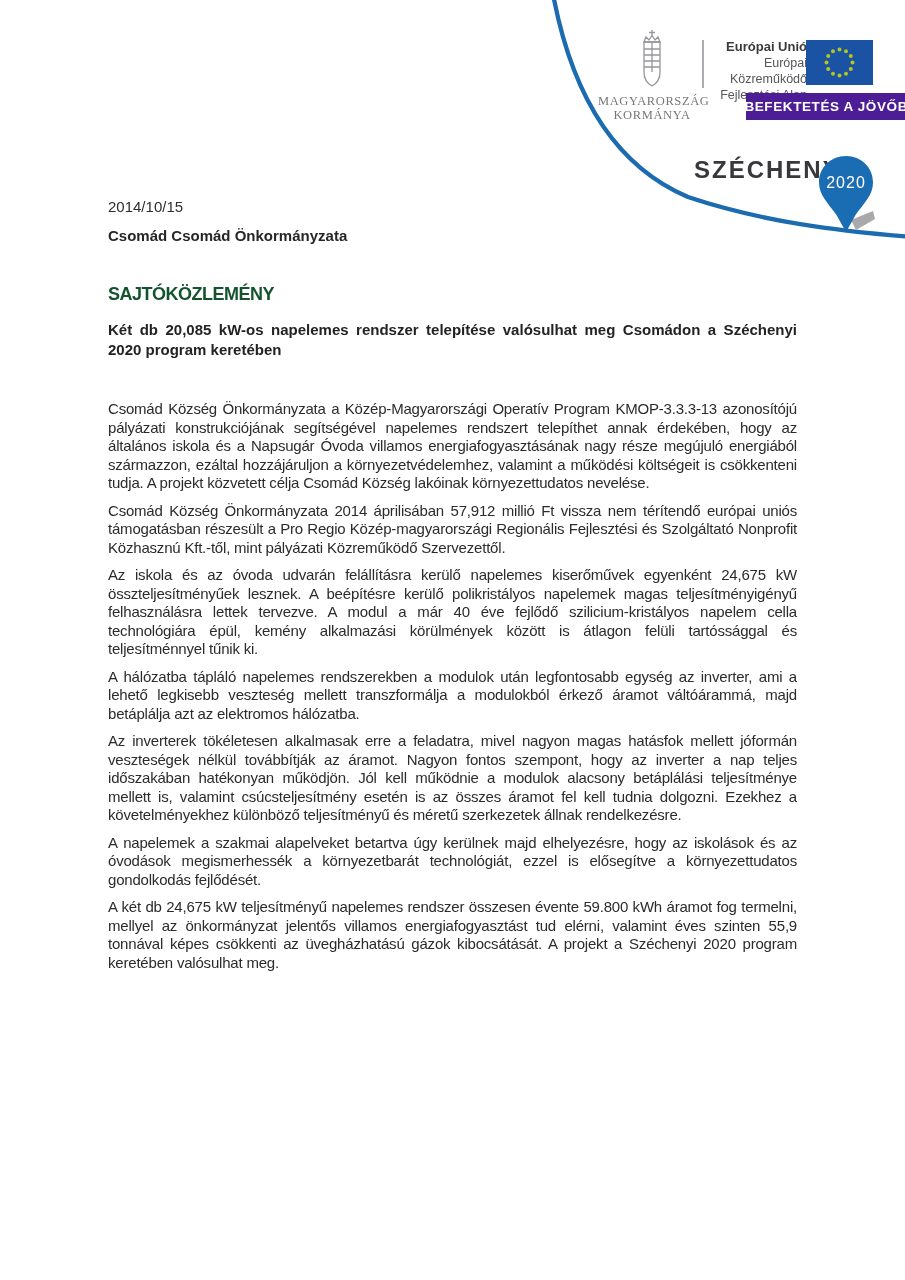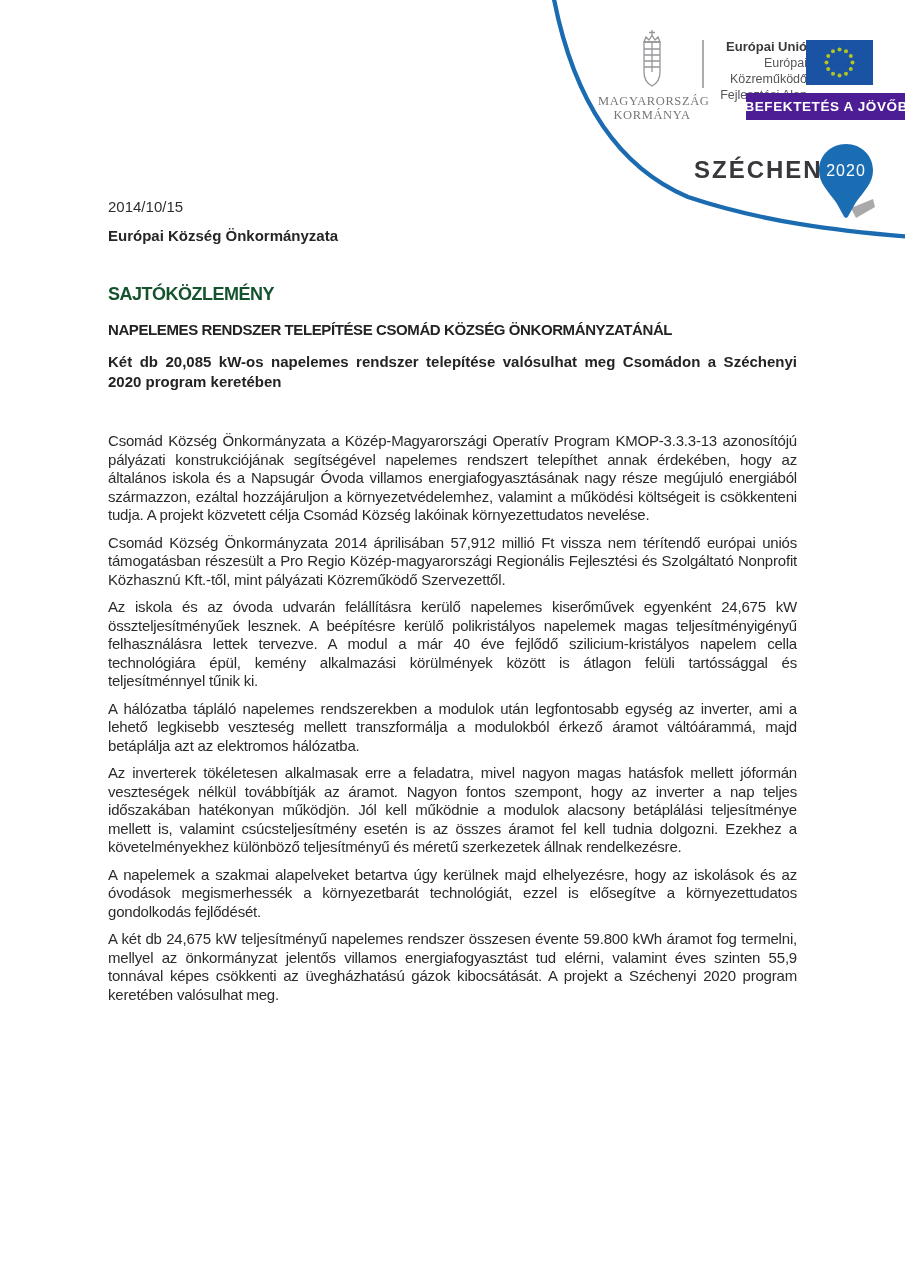--- a/index.html
+++ b/index.html
@@ -38,21 +38,21 @@
     display: flex; align-items: center; justify-content: center;
     white-space: nowrap;
     margin-left: 44px;
   }
 
   .szechenyi { position: absolute; top: 138px; left: 694px; width: 190px; height: 80px; }
   .szechenyi-text {
     position: absolute; left: 0; top: 18px;
     font-size: 24px; font-weight: bold; letter-spacing: 2px; color: #38383c;
   }
-  .pin-wrap { position: absolute; left: 121px; top: 4px; width: 62px; height: 80px; }
+  .pin-wrap { position: absolute; left: 121px; top: 16px; width: 62px; height: 80px; }
 
   
   .content { position: absolute; left: 108px; top: 197px; width: 689px; }
   .doc-date { font-size: 15px; line-height: 19px; color: #2e2e2e; margin-bottom: 10px; }
   .doc-org  { font-size: 15px; line-height: 19px; font-weight: bold; color: #262626; margin-bottom: 32px; }
   .doc-title {
     font-size: 18px; line-height: 34px; font-weight: bold;
     color: #14532d; letter-spacing: -0.5px; margin-bottom: 9px;
   }
   .doc-subtitle {
@@ -126,23 +126,22 @@
       <svg width="62" height="80" viewBox="0 0 62 80" aria-hidden="true">
         <polygon points="36,66 58,57 60,65 41,76" fill="#a9a9ab"></polygon>
         <path d="M31,2 C15.5,2 4,13.5 4,28.5 C4,41.5 13.5,49.5 21.5,61 L29,74.5 C29.9,76.2 32.1,76.2 33,74.5 L40.5,61 C48.5,49.5 58,41.5 58,28.5 C58,13.5 46.5,2 31,2 Z" fill="#1a6db3"></path>
         <text x="31" y="34" text-anchor="middle" fill="#ffffff" font-family="Liberation Sans, sans-serif" font-size="16" letter-spacing="1">2020</text>
       </svg>
     </div>
   </div>
 
   <div class="content">
     <div class="doc-date">2014/10/15</div>
-    <div class="doc-org">Európai Község Önkormányzata</div>
+    <div class="doc-org">Csomád Csomád Önkormányzata</div>
     <h1 class="doc-title">SAJTÓKÖZLEMÉNY</h1>
-    <div class="doc-subtitle">NAPELEMES RENDSZER TELEPÍTÉSE CSOMÁD KÖZSÉG ÖNKORMÁNYZATÁNÁL</div>
     <div class="doc-lead">Két db 20,085 kW-os napelemes rendszer telepítése valósulhat meg Csomádon a Széchenyi 2020 program keretében</div>
 
     <p class="doc-par">Csomád Község Önkormányzata a Közép-Magyarországi Operatív Program KMOP-3.3.3-13 azonosítójú pályázati konstrukciójának segítségével napelemes rendszert telepíthet annak érdekében, hogy az általános iskola és a Napsugár Óvoda villamos energiafogyasztásának nagy része megújuló energiából származzon, ezáltal hozzájáruljon a környezetvédelemhez, valamint a működési költségeit is csökkenteni tudja. A projekt közvetett célja Csomád Község lakóinak környezettudatos nevelése.</p>
     <p class="doc-par">Csomád Község Önkormányzata 2014 áprilisában 57,912 millió Ft vissza nem térítendő európai uniós támogatásban részesült a Pro Regio Közép-magyarországi Regionális Fejlesztési és Szolgáltató Nonprofit Közhasznú Kft.-től, mint pályázati Közreműködő Szervezettől.</p>
     <p class="doc-par">Az iskola és az óvoda udvarán felállításra kerülő napelemes kiserőművek egyenként 24,675 kW összteljesítményűek lesznek. A beépítésre kerülő polikristályos napelemek magas teljesítményigényű felhasználásra lettek tervezve. A modul a már 40 éve fejlődő szilicium-kristályos napelem cella technológiára épül, kemény alkalmazási körülmények között is átlagon felüli tartóssággal és teljesítménnyel tűnik ki.</p>
     <p class="doc-par">A hálózatba tápláló napelemes rendszerekben a modulok után legfontosabb egység az inverter, ami a lehető legkisebb veszteség mellett transzformálja a modulokból érkező áramot váltóárammá, majd betáplálja azt az elektromos hálózatba.</p>
     <p class="doc-par">Az inverterek tökéletesen alkalmasak erre a feladatra, mivel nagyon magas hatásfok mellett jóformán veszteségek nélkül továbbítják az áramot. Nagyon fontos szempont, hogy az inverter a nap teljes időszakában hatékonyan működjön. Jól kell működnie a modulok alacsony betáplálási teljesítménye mellett is, valamint csúcsteljesítmény esetén is az összes áramot fel kell tudnia dolgozni. Ezekhez a követelményekhez különböző teljesítményű és méretű szerkezetek állnak rendelkezésre.</p>
     <p class="doc-par">A napelemek a szakmai alapelveket betartva úgy kerülnek majd elhelyezésre, hogy az iskolások és az óvodások megismerhessék a környezetbarát technológiát, ezzel is elősegítve a környezettudatos gondolkodás fejlődését.</p>
     <p class="doc-par">A két db 24,675 kW teljesítményű napelemes rendszer összesen évente 59.800 kWh áramot fog termelni, mellyel az önkormányzat jelentős villamos energiafogyasztást tud elérni, valamint éves szinten 55,9 tonnával képes csökkenti az üvegházhatású gázok kibocsátását. A projekt a Széchenyi 2020 program keretében valósulhat meg.</p>
   </div>

